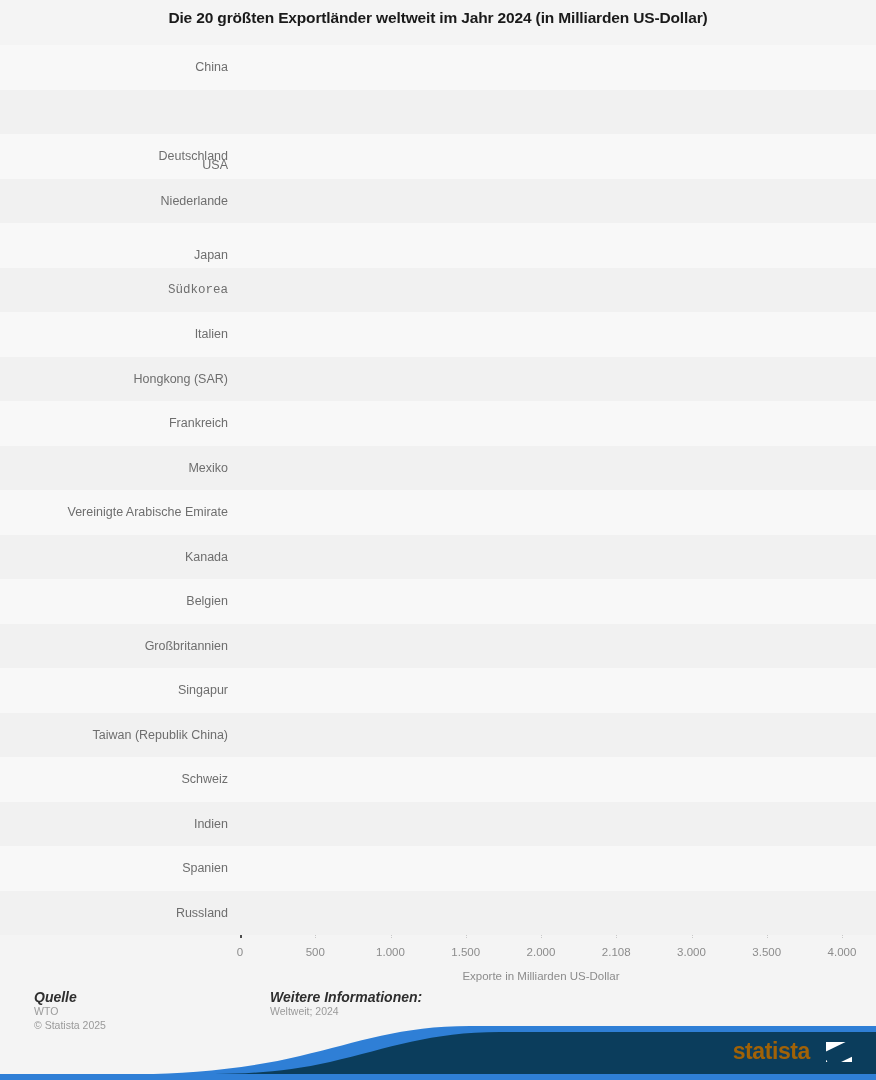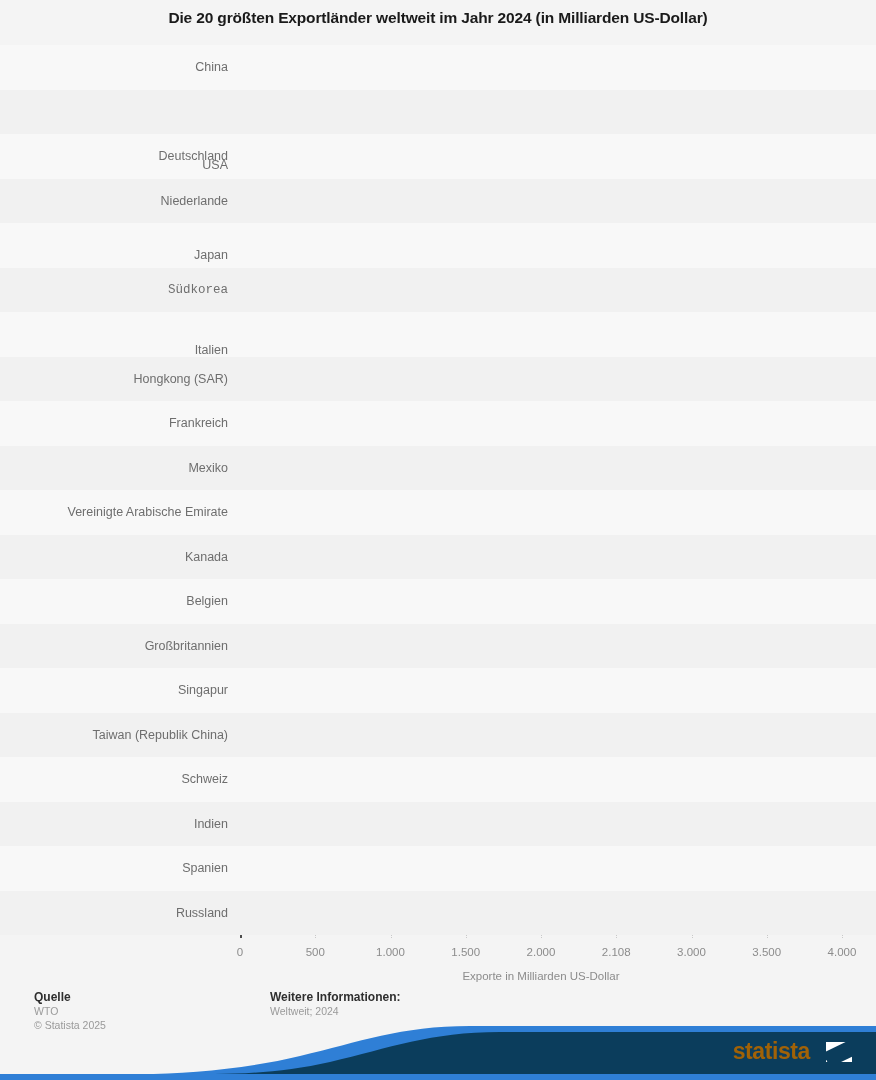--- a/index.html
+++ b/index.html
@@ -142,24 +142,25 @@
     position: absolute;
     left: 0;
     top: 990px;
     width: 876px;
     height: 60px;
   }
   .foot-col { position: absolute; top: 0; }
   .foot-col.source { left: 34px; }
   .foot-col.info   { left: 270px; }
   .foot-head {
-    font-size: 12px;
+    font-size: 14px;
     font-weight: bold;
     color: #2e2e2e;
     line-height: 14px;
+    font-style: italic;
   }
   .foot-line {
     font-size: 10.5px;
     color: #9a9a9a;
     line-height: 14px;
   }
 
   
   .logo-band {
     position: absolute;
@@ -300,21 +301,21 @@
       </div>
       <div class="cat-label-wrap" style="top: 137.5px;">
         <div class="cat-label" style="position: relative;">Niederlande</div>
       </div>
       <div class="cat-label-wrap" style="top: 192px;">
         <div class="cat-label" style="position: relative;">Japan</div>
       </div>
       <div class="cat-label-wrap" style="top: 226.5px;">
         <div class="cat-label" style="position: relative; font-family: Liberation Mono, monospace;">Südkorea</div>
       </div>
-      <div class="cat-label-wrap" style="top: 271px; margin-top: 16px;">
+      <div class="cat-label-wrap" style="top: 271px;">
         <div class="cat-label" style="position: relative;">Italien</div>
       </div>
       <div class="cat-label-wrap" style="top: 315.5px;">
         <div class="cat-label" style="position: relative;">Hongkong (SAR)</div>
       </div>
       <div class="cat-label-wrap" style="top: 360px;">
         <div class="cat-label" style="position: relative;">Frankreich</div>
       </div>
       <div class="cat-label-wrap" style="top: 404.5px;">
         <div class="cat-label" style="position: relative;">Mexiko</div>

